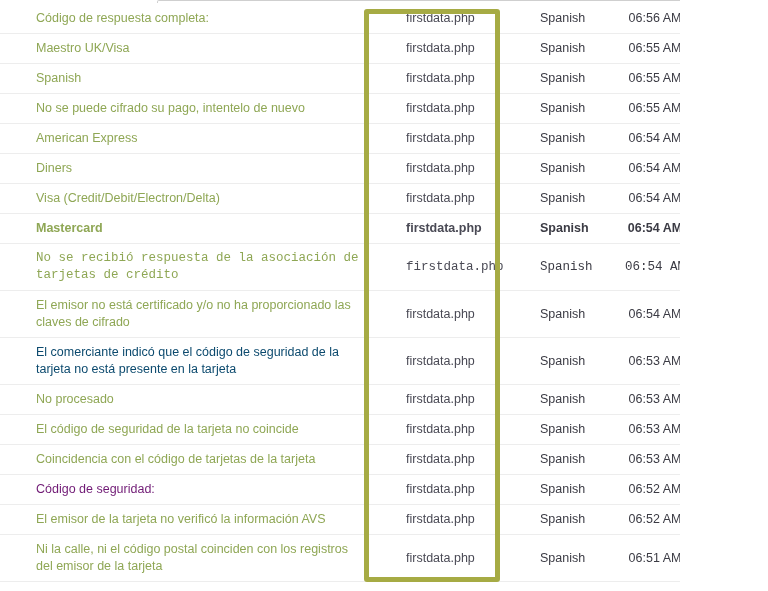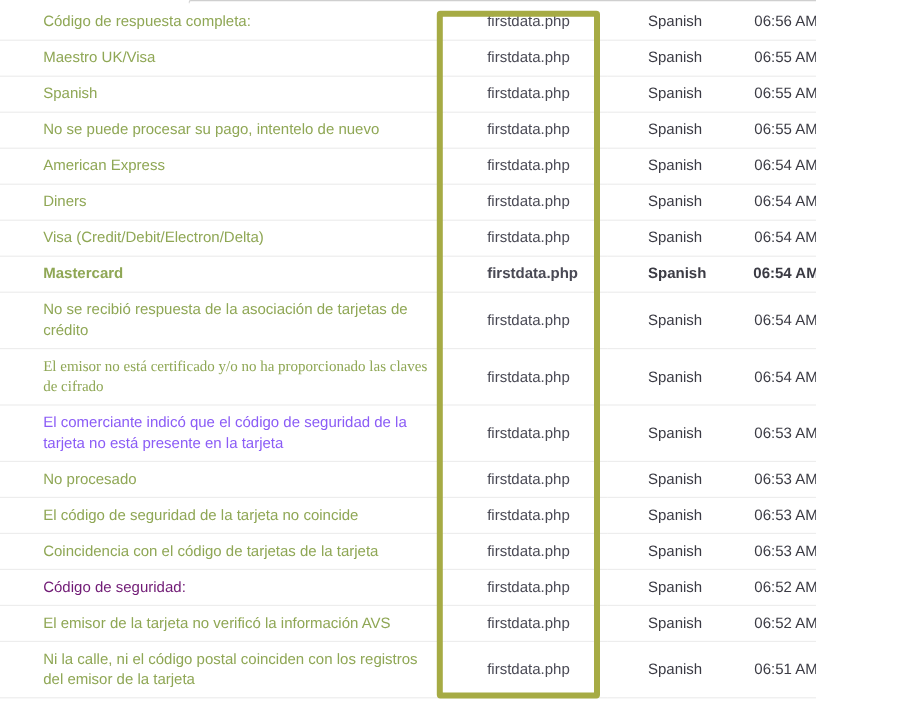--- a/index.html
+++ b/index.html
@@ -141,21 +141,21 @@
           <td class="c-lang" style="color: rgb(59, 59, 68);">Spanish</td>
           <td class="c-time" style="color: rgb(59, 59, 68);">06:55 AM</td>
         </tr>
         <tr style="border-bottom-color: rgb(237, 237, 237);">
           <td class="c-label" style="color: rgb(143, 167, 85);">Spanish</td>
           <td class="c-file">firstdata.php</td>
           <td class="c-lang" style="color: rgb(59, 59, 68);">Spanish</td>
           <td class="c-time" style="color: rgb(59, 59, 68);">06:55 AM</td>
         </tr>
         <tr style="border-bottom-color: rgb(237, 237, 237);">
-          <td class="c-label" style="color: rgb(143, 167, 85);">No se puede procesar su pago, intentelo de nuevo</td>
+          <td class="c-label" style="color: rgb(143, 167, 85);">No se puede cifrado su pago, intentelo de nuevo</td>
           <td class="c-file">firstdata.php</td>
           <td class="c-lang" style="color: rgb(59, 59, 68);">Spanish</td>
           <td class="c-time" style="color: rgb(59, 59, 68);">06:55 AM</td>
         </tr>
         <tr style="border-bottom-color: rgb(237, 237, 237);">
           <td class="c-label" style="color: rgb(143, 167, 85);">American Express</td>
           <td class="c-file">firstdata.php</td>
           <td class="c-lang" style="color: rgb(59, 59, 68);">Spanish</td>
           <td class="c-time" style="color: rgb(59, 59, 68);">06:54 AM</td>
         </tr>
@@ -170,34 +170,34 @@
           <td class="c-file">firstdata.php</td>
           <td class="c-lang" style="color: rgb(59, 59, 68);">Spanish</td>
           <td class="c-time" style="color: rgb(59, 59, 68);">06:54 AM</td>
         </tr>
         <tr style="border-bottom-color: rgb(237, 237, 237); font-weight: bold;">
           <td class="c-label" style="color: rgb(143, 167, 85);">Mastercard</td>
           <td class="c-file">firstdata.php</td>
           <td class="c-lang" style="color: rgb(59, 59, 68);">Spanish</td>
           <td class="c-time" style="color: rgb(59, 59, 68);">06:54 AM</td>
         </tr>
-        <tr style="border-bottom-color: rgb(237, 237, 237);">
+        <tr style="border-bottom-color: rgb(237, 237, 237); font-family: Liberation Mono, monospace;">
           <td class="c-label" style="color: rgb(143, 167, 85);">No se recibió respuesta de la asociación de tarjetas de crédito</td>
           <td class="c-file">firstdata.php</td>
           <td class="c-lang" style="color: rgb(59, 59, 68);">Spanish</td>
           <td class="c-time" style="color: rgb(59, 59, 68);">06:54 AM</td>
         </tr>
         <tr style="border-bottom-color: rgb(237, 237, 237);">
-          <td class="c-label" style="color: rgb(143, 167, 85); font-family: Liberation Serif, serif;">El emisor no está certificado y/o no ha proporcionado las claves de cifrado</td>
-          <td class="c-file">firstdata.php</td>
-          <td class="c-lang" style="color: rgb(59, 59, 68);">Spanish</td>
-          <td class="c-time" style="color: rgb(59, 59, 68);">06:54 AM</td>
-        </tr>
-        <tr style="border-bottom-color: rgb(237, 237, 237);">
-          <td class="c-label" style="color: #8b5cf6;">El comerciante indicó que el código de seguridad de la tarjeta no está presente en la tarjeta</td>
+          <td class="c-label" style="color: rgb(143, 167, 85);">El emisor no está certificado y/o no ha proporcionado las claves de cifrado</td>
+          <td class="c-file">firstdata.php</td>
+          <td class="c-lang" style="color: rgb(59, 59, 68);">Spanish</td>
+          <td class="c-time" style="color: rgb(59, 59, 68);">06:54 AM</td>
+        </tr>
+        <tr style="border-bottom-color: rgb(237, 237, 237);">
+          <td class="c-label" style="color: #0c4a6e;">El comerciante indicó que el código de seguridad de la tarjeta no está presente en la tarjeta</td>
           <td class="c-file">firstdata.php</td>
           <td class="c-lang" style="color: rgb(59, 59, 68);">Spanish</td>
           <td class="c-time" style="color: rgb(59, 59, 68);">06:53 AM</td>
         </tr>
         <tr style="border-bottom-color: rgb(237, 237, 237);">
           <td class="c-label" style="color: rgb(143, 167, 85);">No procesado</td>
           <td class="c-file">firstdata.php</td>
           <td class="c-lang" style="color: rgb(59, 59, 68);">Spanish</td>
           <td class="c-time" style="color: rgb(59, 59, 68);">06:53 AM</td>
         </tr>

